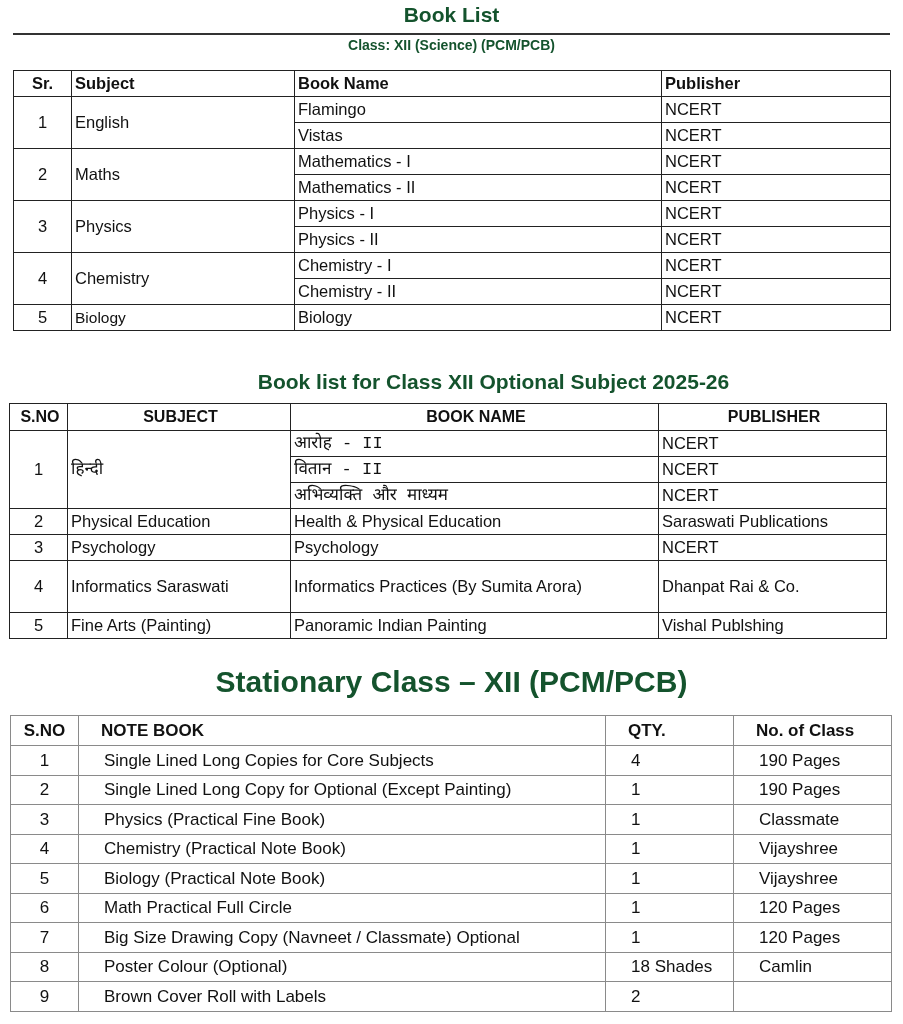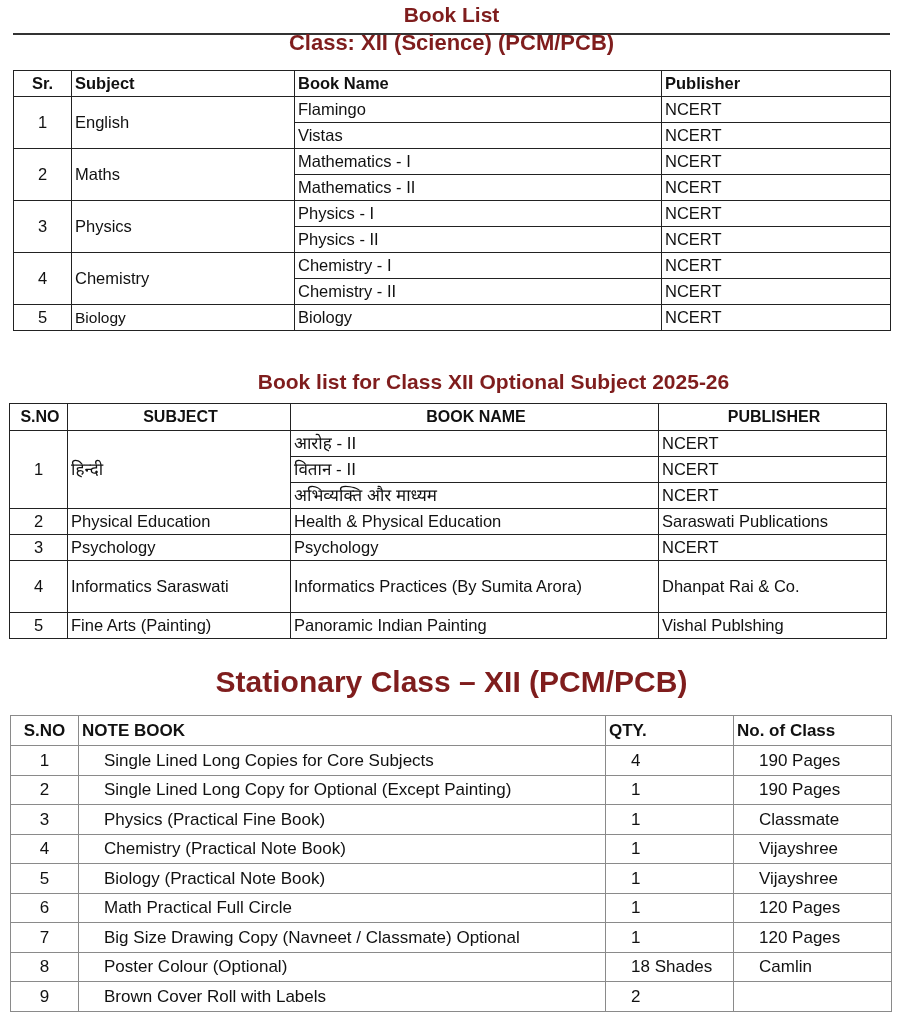--- a/index.html
+++ b/index.html
@@ -1,41 +1,41 @@
 <!DOCTYPE html>
 <html><head>
 <meta charset="utf-8">
 <style>
   html, body { margin:0; padding:0; background:#ffffff; }
   body { width:903px; height:1024px; position:relative; overflow:hidden;
          font-family:"Liberation Sans", "DejaVu Sans", sans-serif; color:#111; }
-  .title { position:absolute; left:0; width:903px; text-align:center; font-weight:bold; color:#7f1d1d; }
+  .title { position:absolute; left:0; width:903px; text-align:center; font-weight:bold; color:#14532d; }
   .t-main { top:3px; font-size:21px; }
   .rule { position:absolute; left:13px; width:877px; top:33px; height:2px; background:#333; }
-  .t-class { top:30px; font-size:22px; }
+  .t-class { top:37px; font-size:14px; }
   .t-opt { top:370px; font-size:21px; left:-1px;margin-left:43px; }
   .t-stat { top:665px; font-size:30px; }
   table { position:absolute; border-collapse:collapse; table-layout:fixed; }
   td, th { padding:0 0 0 3px; font-size:16.5px; overflow:hidden; white-space:nowrap; line-height:1; }
   th { font-weight:bold; text-align:left; }
   .t1 { left:13px; top:70px; width:877px; }
   .t1 td, .t1 th { border:1.6px solid #222;margin-top:14px; }
   .t1 th { height:25px; }
   .t1 td { height:25px; }
   .t2 { left:9px; top:403px; width:877px; }
   .t2 td, .t2 th { border:1.6px solid #222; }
   .t2 th { height:26px; text-align:center; font-size:16px; }
   .t2 td { height:25px; }
   .t3 { left:10px; top:715px; width:881px; }
   .t3 td, .t3 th { border:1.6px solid #8a8a8a; }
-  .t3 th { height:29px; font-size:17px; padding-left:3px; }
+  .t3 th { height:29px; font-size:17px; padding-left:22px; }
   .t3 td { height:28.5px; font-size:17px; padding-left:25px; }
   .c { text-align:center; padding-left:0 !important; }
   .sm { font-size:15.5px; }
-  .hi { font-family:Liberation Sans, sans-serif; font-size:17px; }
+  .hi { font-family:Liberation Mono, monospace; font-size:17px; }
 </style>
 </head>
 <body>
 
 <div class="title t-main">Book List</div>
 <div class="rule"></div>
 <div class="title t-class">Class: XII (Science) (PCM/PCB)</div>
 
 <table class="t1">
   <colgroup>

